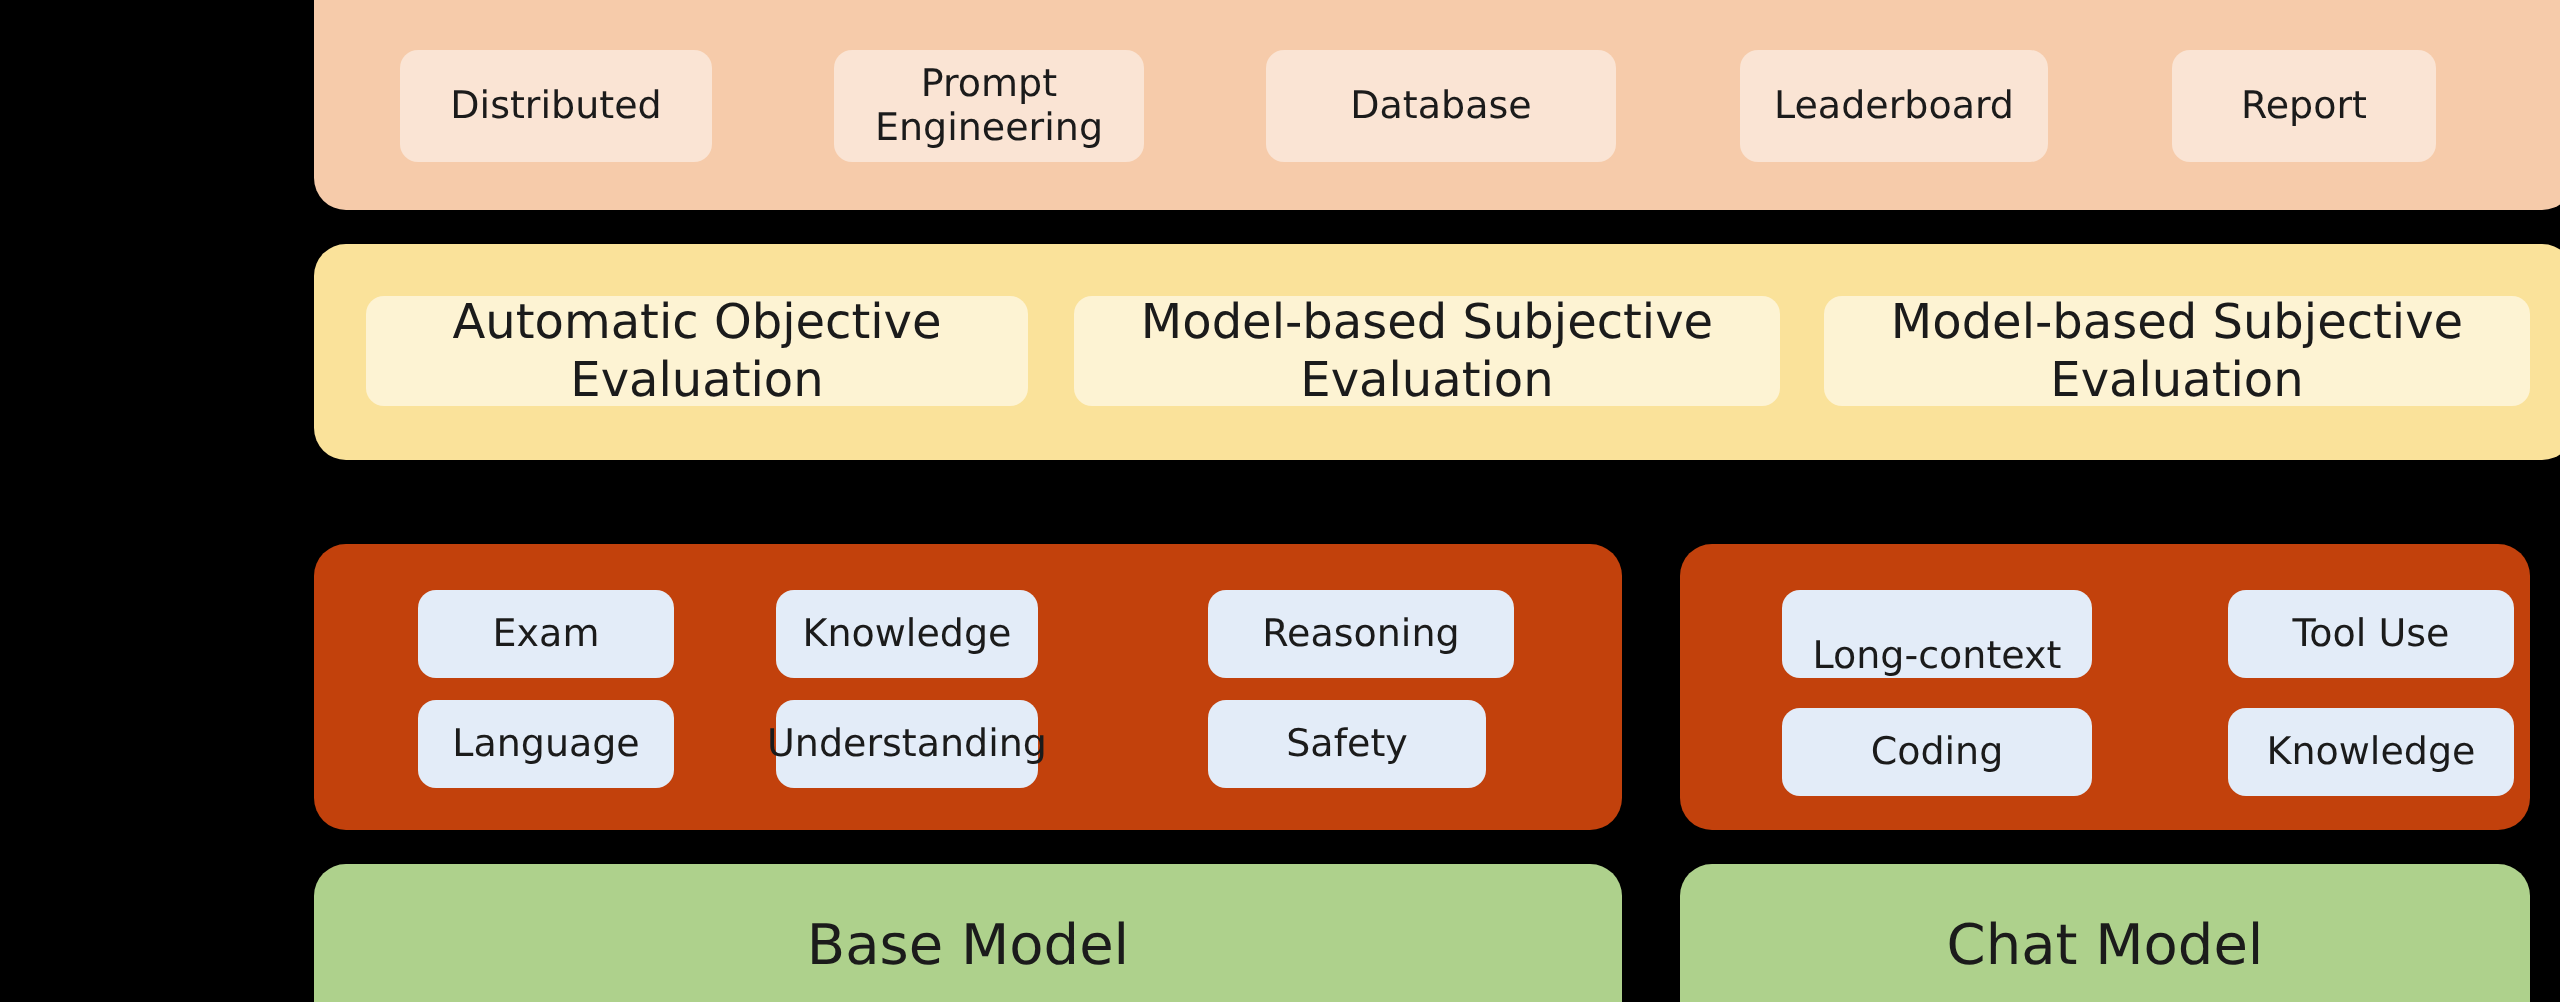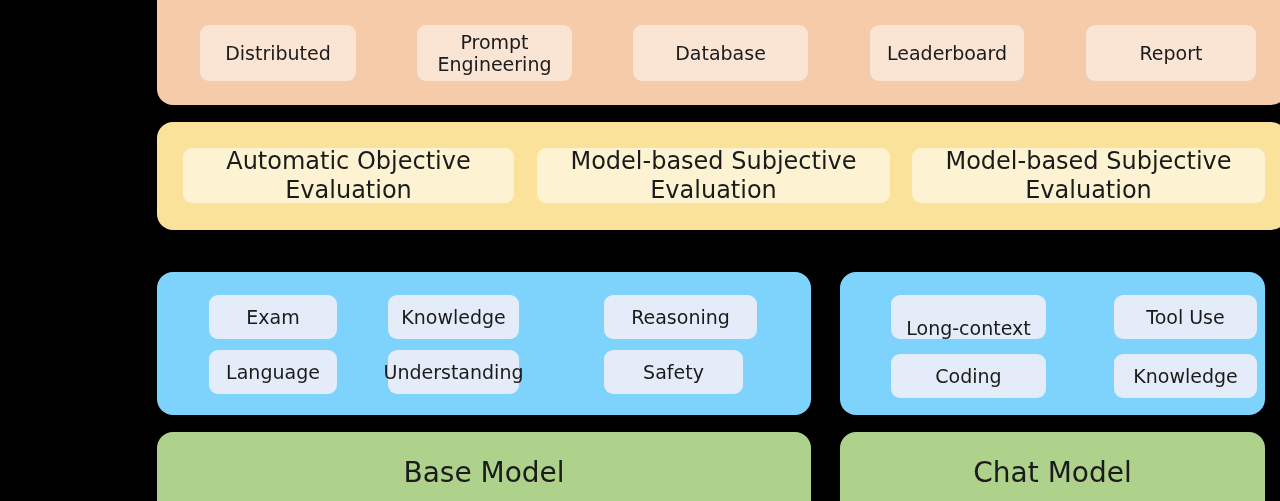--- a/index.html
+++ b/index.html
@@ -27,21 +27,21 @@
 
   
   .band {
     position: absolute;
     box-sizing: border-box;
     border-radius: 16px;
   }
 
   .band-orange { background: #f6cbaa; }
   .band-yellow { background: #fae29a; }
-  .band-blue   { background: #7dd3fc; }
+  .band-blue   { background: #c2410c; }
   .band-green  { background: #aed18c; }
 
   
   .chip {
     position: absolute;
     box-sizing: border-box;
     border-radius: 9px;
     display: flex;
     align-items: center;
     justify-content: center;
@@ -125,21 +125,21 @@
     </div>
 
     <div class="chip chip-orange" style="left:476px; top:41px; width:175px; height:56px;">
       <span>Database</span>
     </div>
 
     <div class="chip chip-orange" style="left:713px; top:41px; width:154px; height:56px;">
       <span>Leaderboard</span>
     </div>
 
-    <div class="chip chip-orange" style="left:929px; top:41px; width:170px; height:56px;">
+    <div class="chip chip-orange" style="left:929px; top:41px; width:132px; height:56px;">
       <span>Report</span>
     </div>
   </div>
 
   <div class="band band-yellow" id="band-yellow">
 
     <div class="chip chip-yellow" style="left:26px; top:26px; width:331px; height:55px;">
       <span>Automatic Objective Evaluation</span>
     </div>
 

